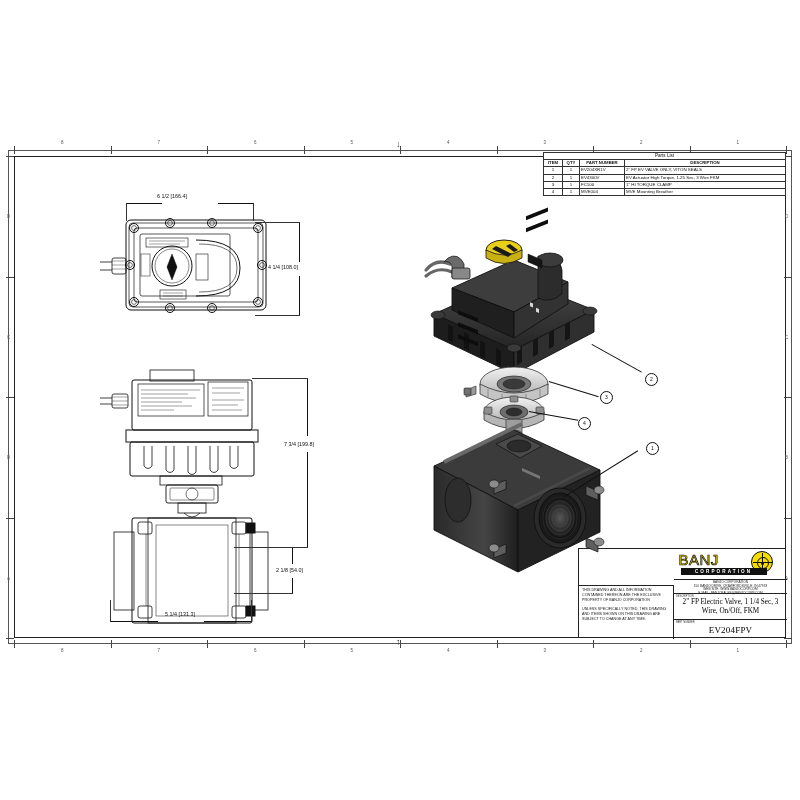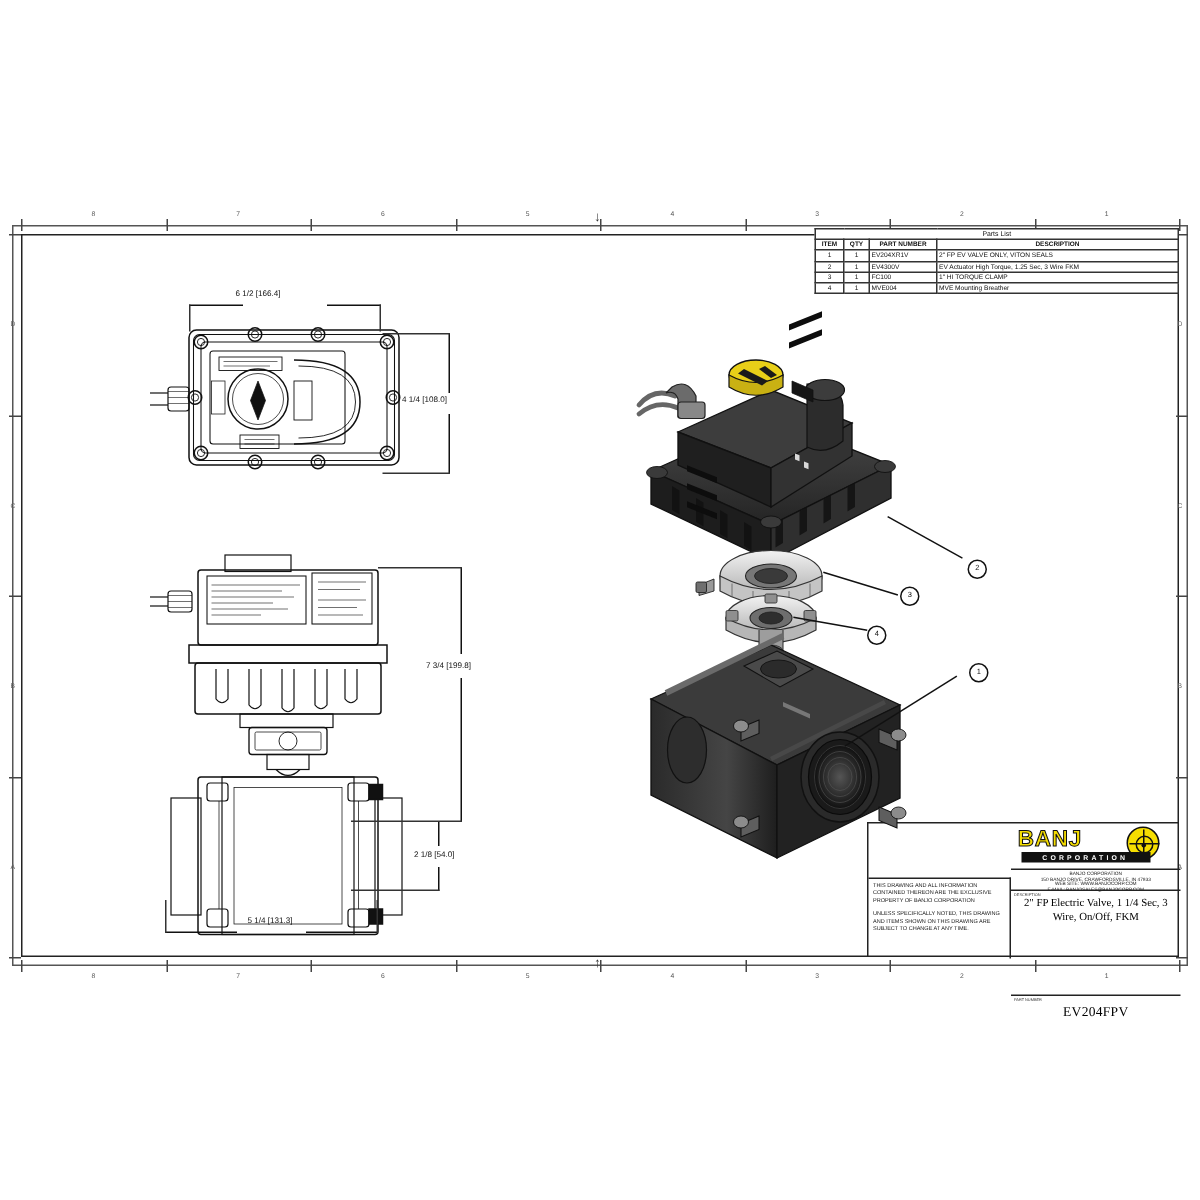--- a/index.html
+++ b/index.html
@@ -83,33 +83,33 @@
     position:absolute;left:95px;top:44px;width:113px;height:26px;
     border-top:0.8px solid #222;box-sizing:border-box;padding:1px 2px;
   }
   .tb-title .lbl{font-size:2.6px;color:#333;line-height:3px;}
   .tb-title .val{
     font-size:7.2px;color:#000;line-height:8.6px;text-align:center;
     font-family:"Liberation Serif", serif;
   }
   .tb-pn{
     position:absolute;left:95px;top:70px;width:113px;height:20px;
-    border-top:0.8px solid #222;box-sizing:border-box;padding:1px 2px;margin-top:44px;
+    border-top:0.8px solid #222;box-sizing:border-box;padding:1px 2px;
   }
   .tb-pn .lbl{font-size:2.6px;color:#333;line-height:3px;}
   .tb-pn .val{
     font-size:9px;color:#000;line-height:12px;text-align:center;
     font-family:"Liberation Serif", serif;letter-spacing:0.2px;
   }
 
   
   .logo-wrap{position:relative;width:108px;height:26px;}
   .logo-banjo{
     position:absolute;left:2px;top:1px;
-    font-family:"Liberation Sans", sans-serif;font-weight:bold;
+    font-family:"Liberation Sans", sans-serif;font-weight:normal;
     font-size:15px;letter-spacing:0.5px;line-height:15px;
     color:#f5dd00;
     -webkit-text-stroke:0.7px #111;
   }
   .logo-corp{
     position:absolute;left:4px;top:17px;width:86px;height:7px;
     background:#111;color:#fff;font-size:4.6px;letter-spacing:2.1px;
     font-weight:bold;text-align:center;line-height:7px;
   }
   .logo-target{

